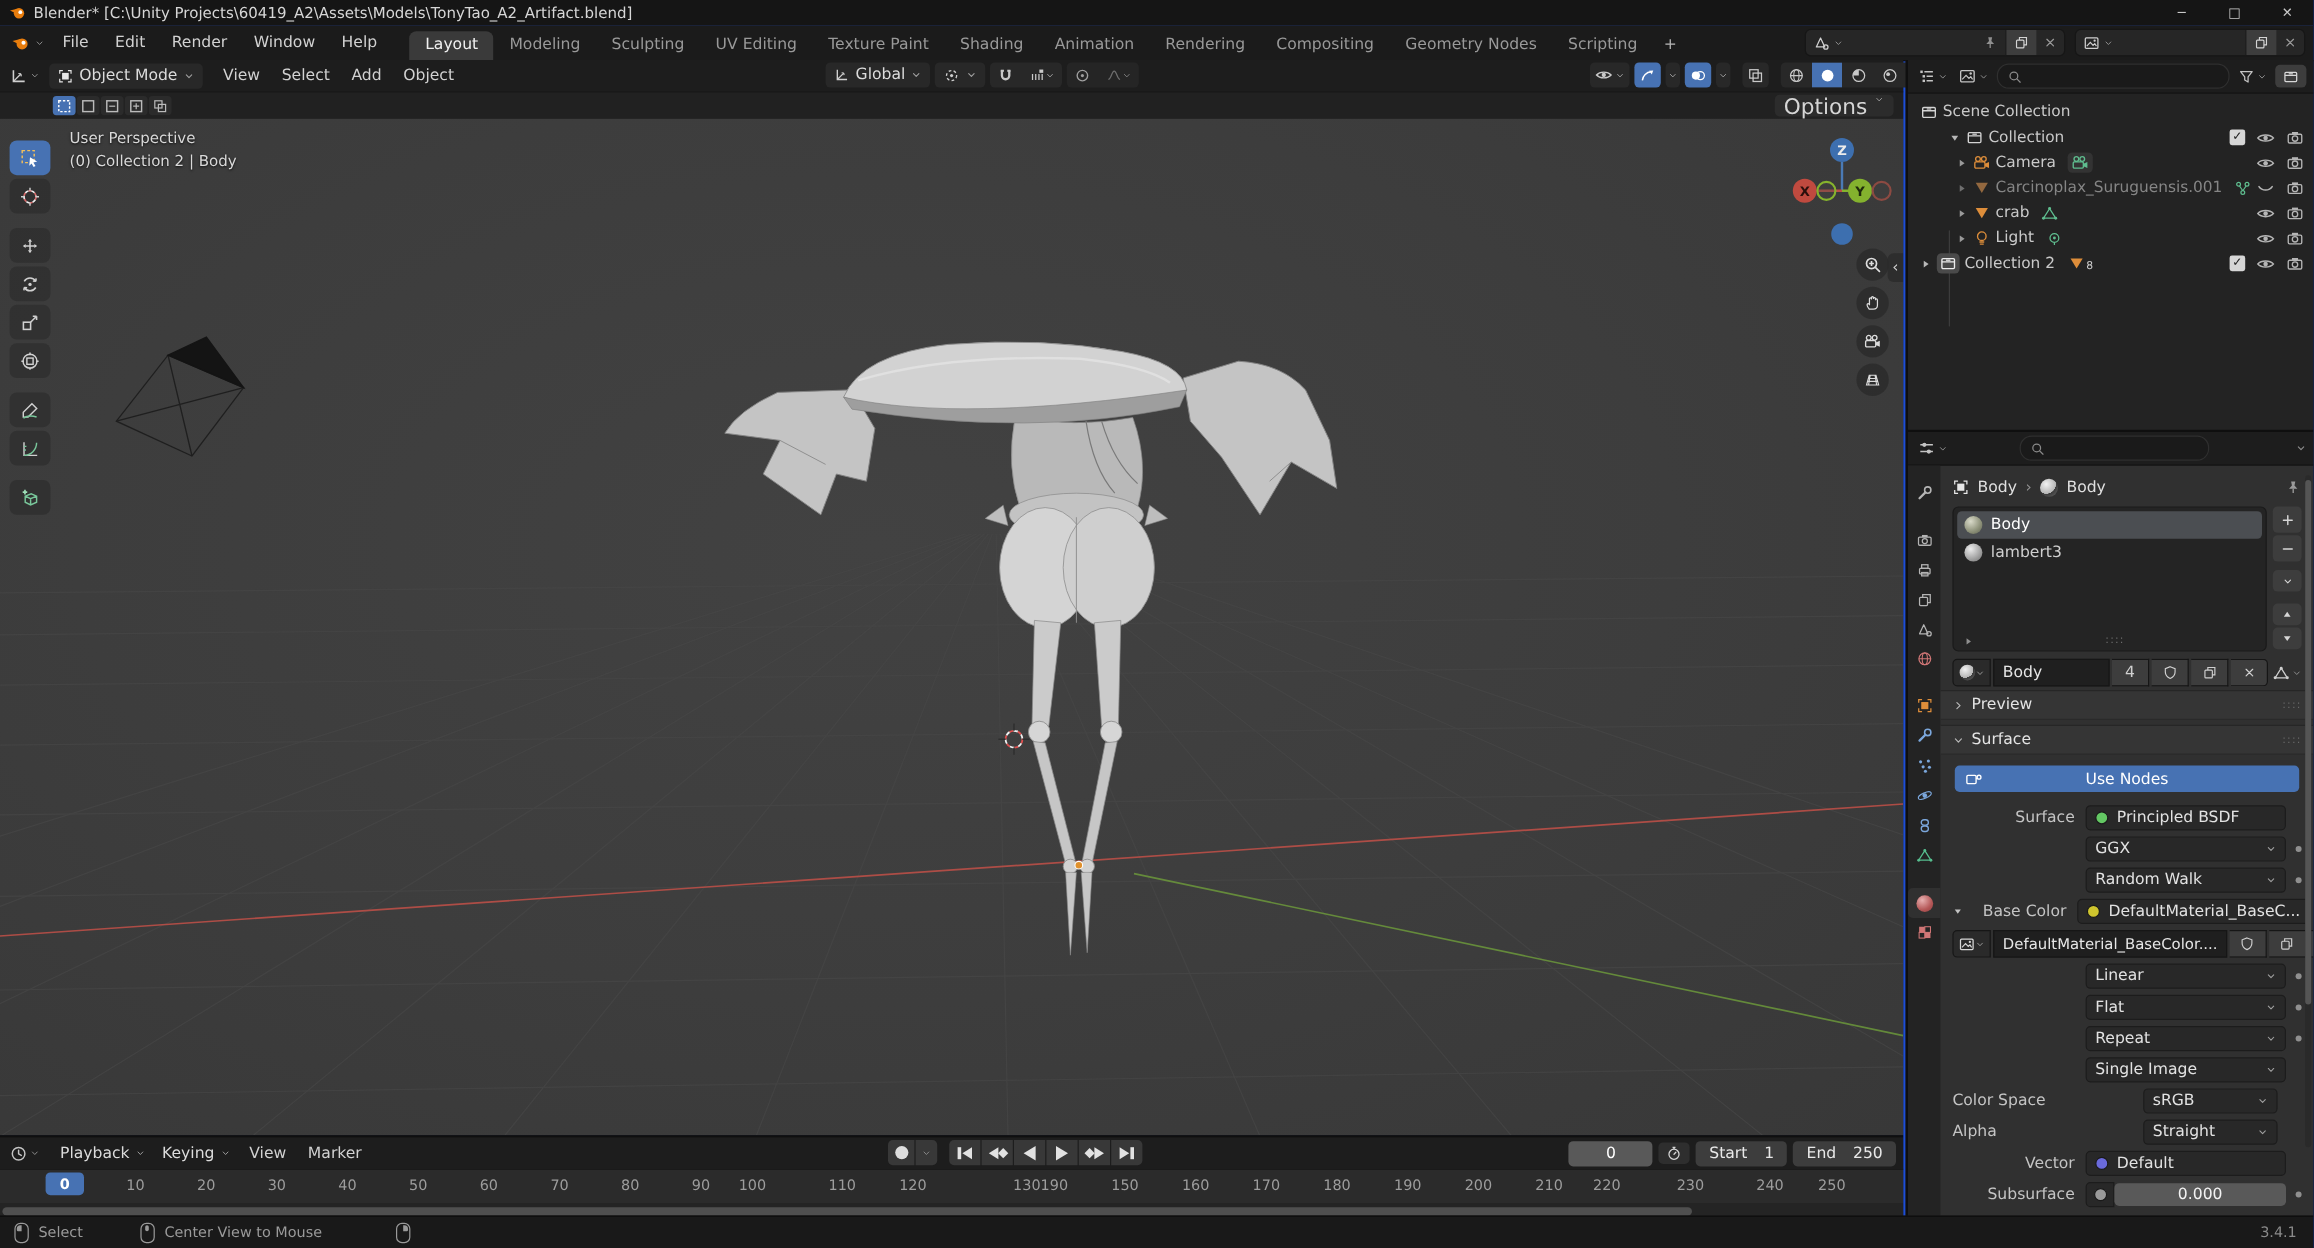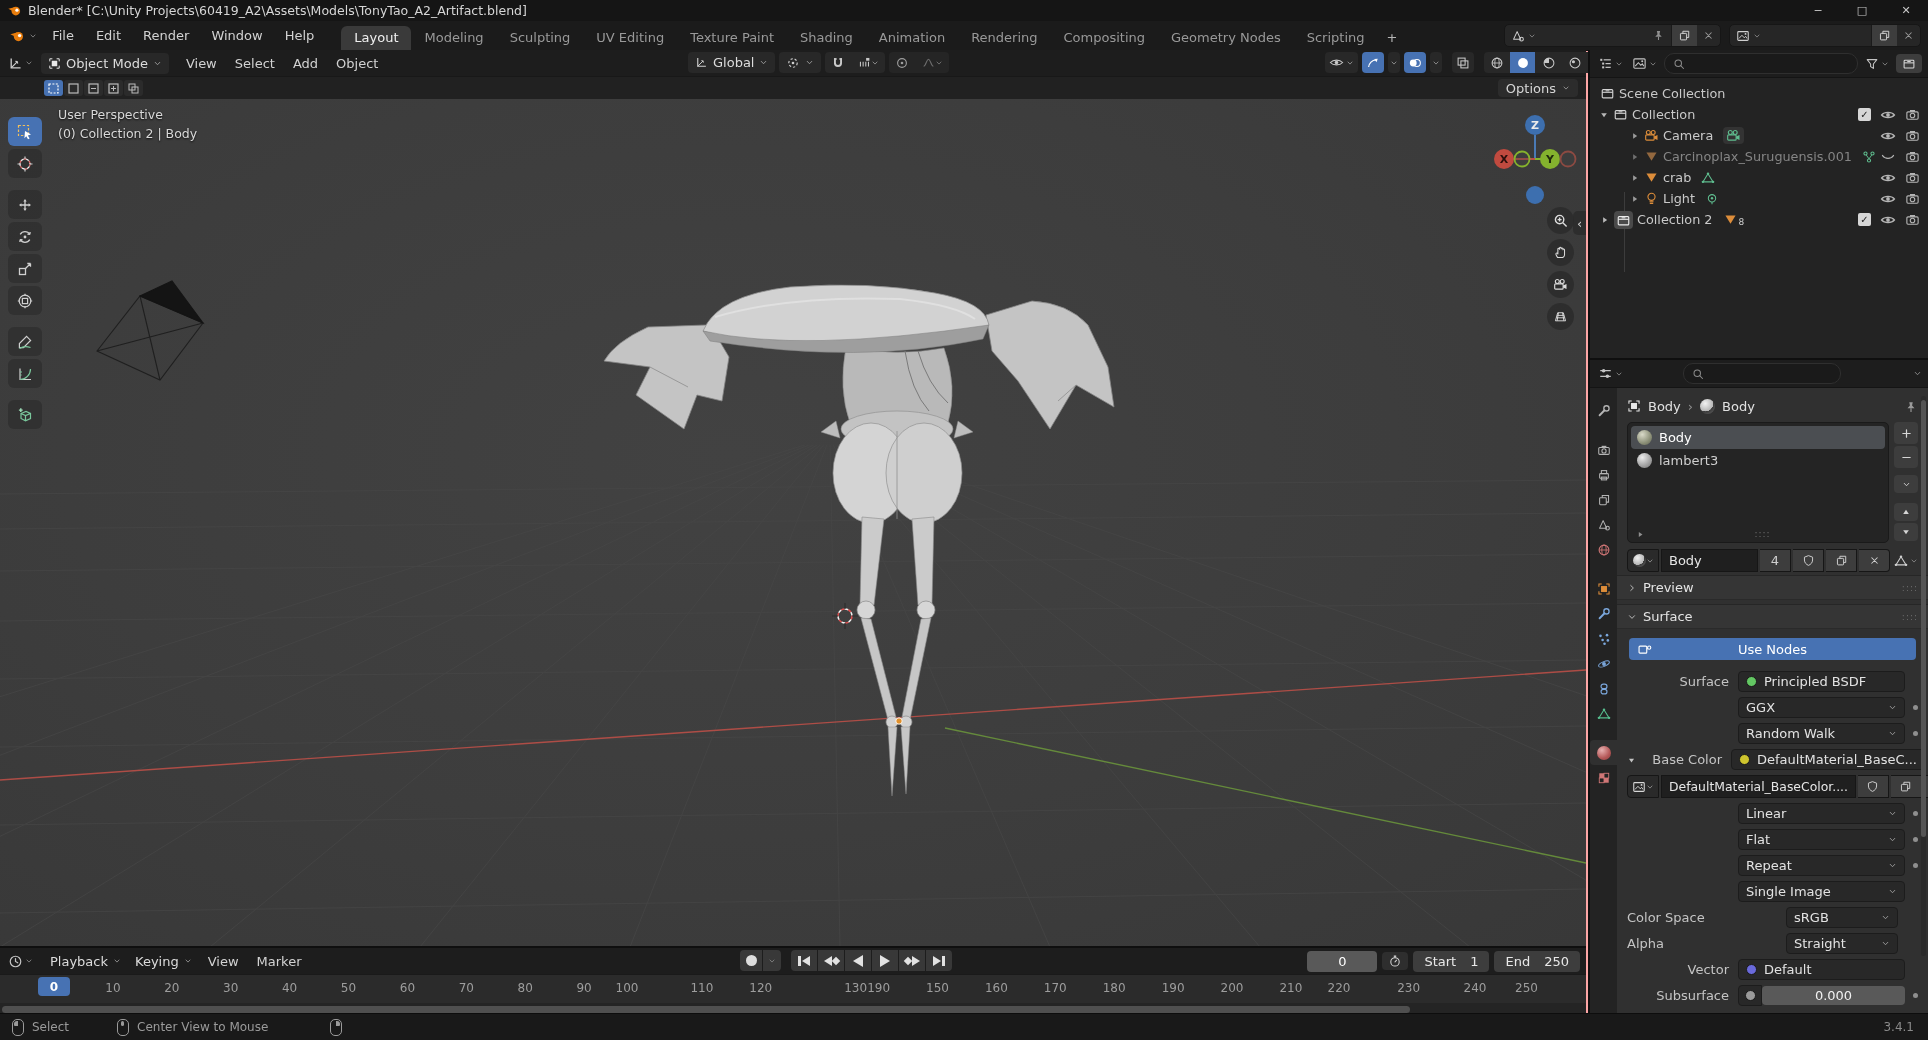--- a/index.html
+++ b/index.html
@@ -1,16 +1,16 @@
 <!DOCTYPE html>
 <html><head>
 <meta charset="utf-8">
 <style>
   html,body{margin:0;padding:0;background:#0c0c0c;}
-  #app{position:relative;width:1928px;height:1040px;background:#fca5a5;overflow:hidden;
+  #app{position:relative;width:1928px;height:1040px;background:#1d4ed8;overflow:hidden;
        font-family:"DejaVu Sans","Liberation Sans",sans-serif;font-size:13px;color:#d4d4d4;
        -webkit-font-smoothing:antialiased;}
   .ic{display:inline-block;vertical-align:middle;flex:none;}
   svg.ic{overflow:visible;}
   
   #titlebar{position:absolute;top:0;left:0;right:0;height:21px;background:#151515;display:flex;align-items:center;}
   #titlebar .logo{margin:0 6px 0 7px;}
   #titlebar .ttl{font-size:12.5px;color:#d6d6d6;}
   .winbtns{margin-left:auto;display:flex;height:21px;}
   .winbtn{width:44px;display:flex;align-items:center;justify-content:center;color:#c9c9c9;font-size:11px;}
@@ -47,21 +47,21 @@
   
   .vp-canvas{position:absolute;top:49px;left:0;right:0;bottom:0;background:radial-gradient(ellipse at 46% 42%,#424242 0%,#3d3d3d 55%,#383838 100%);overflow:hidden;}
   .vp-overlaytext{position:absolute;left:58px;top:6px;color:#d9d9d9;text-shadow:0 1px 2px rgba(0,0,0,.8);font-size:12.5px;line-height:19px;}
   .toolcol{position:absolute;left:8px;top:18px;width:34px;display:flex;flex-direction:column;gap:3px;}
   .tool{width:34px;height:29px;background:#2e2e2ecc;border-radius:6px;display:flex;align-items:center;justify-content:center;color:#d0d0d0;}
   .tool.active{background:#4772b3;color:#fff;}
   .tool.grp{margin-top:9px;}
   .selmodes{position:absolute;left:44px;top:3px;display:flex;gap:1px;}
   .selmode{width:19px;height:16px;background:#2b2b2b;display:flex;align-items:center;justify-content:center;border-radius:3px;color:#bbb;}
   .selmode.on{background:#4772b3;color:#fff;}
-  .optionsbtn{position:absolute;right:8px;top:2px;height:18px;display:inline-flex;align-items:center;gap:6px;background:#2c2c2c;border-radius:4px;padding:0 8px;color:#d6d6d6;font-size:13px;}
+  .optionsbtn{position:absolute;right:8px;top:2px;height:18px;display:inline-flex;align-items:flex-start;gap:6px;background:#2c2c2c;border-radius:4px;padding:0 8px;color:#d6d6d6;font-size:18px;}
   .gizmo{position:absolute;right:6px;top:8px;width:92px;}
   .navbtn{position:absolute;right:12px;width:27px;height:27px;border-radius:50%;background:#2b2b2bd9;display:flex;align-items:center;justify-content:center;color:#dcdcdc;}
   .sidetab{position:absolute;right:0;top:112px;width:13px;height:24px;background:#2a2a2ac9;border-radius:5px 0 0 5px;color:#cfcfcf;display:flex;align-items:center;justify-content:center;font-size:13px;}
   
   #outliner{position:absolute;top:0;left:0;right:0;height:306px;background:#232323;}
   .ol-head{height:27px;display:flex;align-items:center;gap:5px;background:#1d1d1d;padding:0 6px;border-bottom:1px solid #141414;}
   .searchbox{flex:1;display:flex;align-items:center;gap:5px;background:#1a1a1a;border:1px solid #2f2f2f;border-radius:10px;height:19px;padding:0 8px;color:#8a8a8a;}
   .smallbtn{display:inline-flex;align-items:center;gap:2px;color:#c4c4c4;padding:1px 2px;}
   .newcoll{background:#3d3d3d;border-radius:4px;width:26px;height:19px;display:flex;align-items:center;justify-content:center;color:#d8d8d8;}
   .ol-body{position:relative;padding-top:5px;}
@@ -911,21 +911,21 @@
           </span>
       </div>
       <div class="ol-body">
         <div class="hiline"></div>
         <div class="ol-row" style="padding-left:10px">
           <svg class="ic" width="15" height="15" style="color:#d4d4d4">
               <use href="#s-box"></use>
             </svg>
           <span class="lbl">Scene Collection</span>
         </div>
-        <div class="ol-row" style="padding-left:9px">
+        <div class="ol-row" style="padding-left:34px">
           <svg class="ic" width="10" height="10" style="color:#b8b8b8">
               <use href="#s-trid"></use>
             </svg>
           <svg class="ic" width="15" height="15" style="color:#d4d4d4">
               <use href="#s-box"></use>
             </svg>
           <span class="lbl">Collection</span>
           <span class="ol-right">
             <span class="chk">✓</span>
             <svg class="ic" width="16" height="16">

